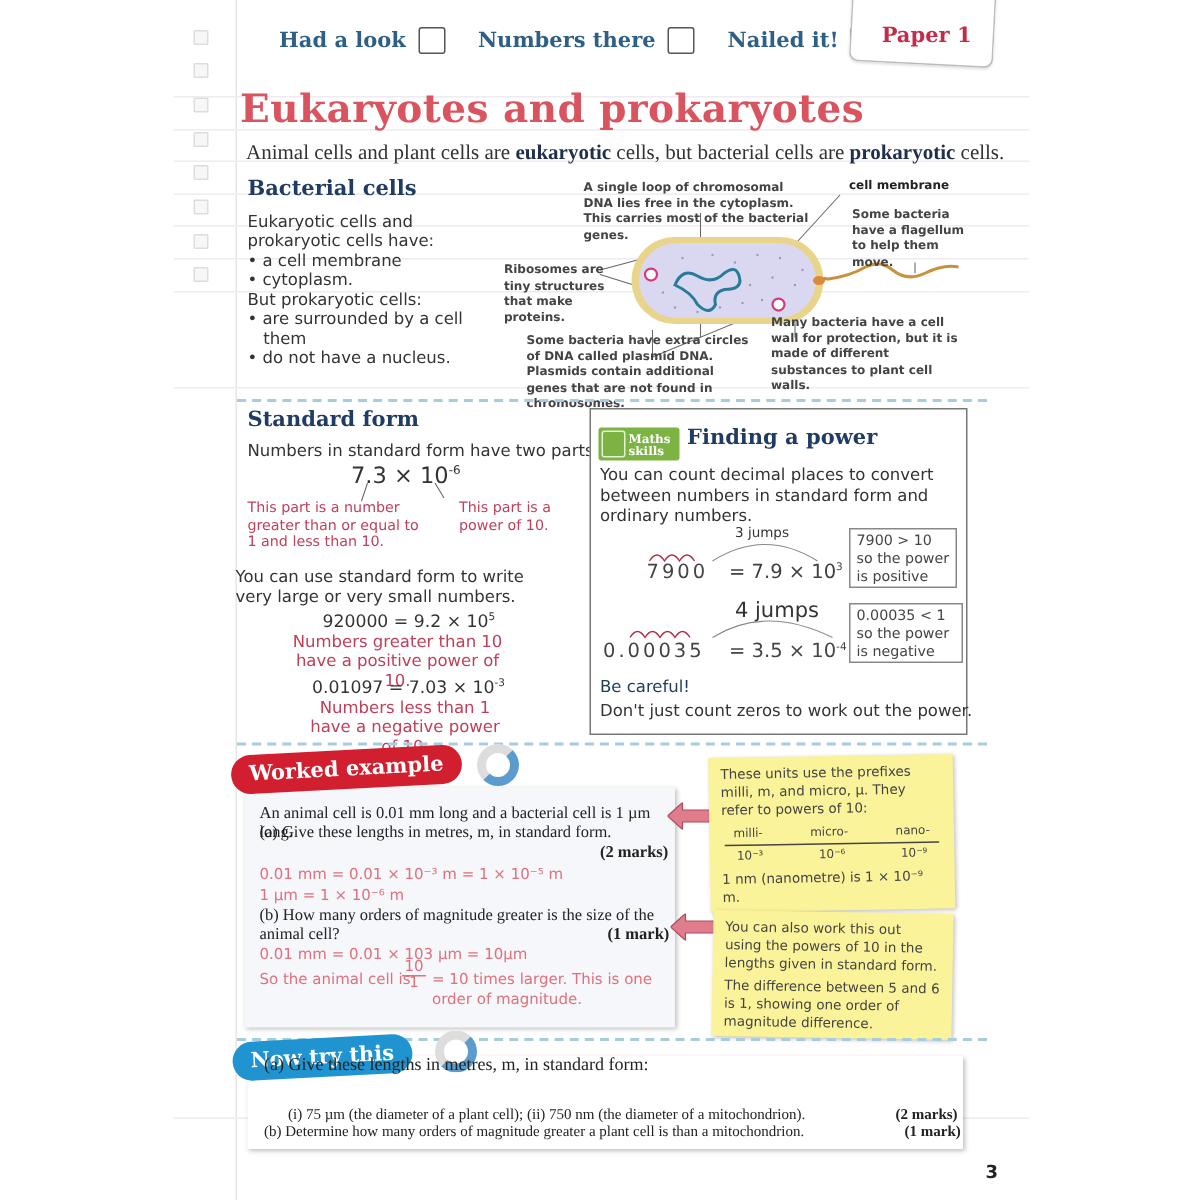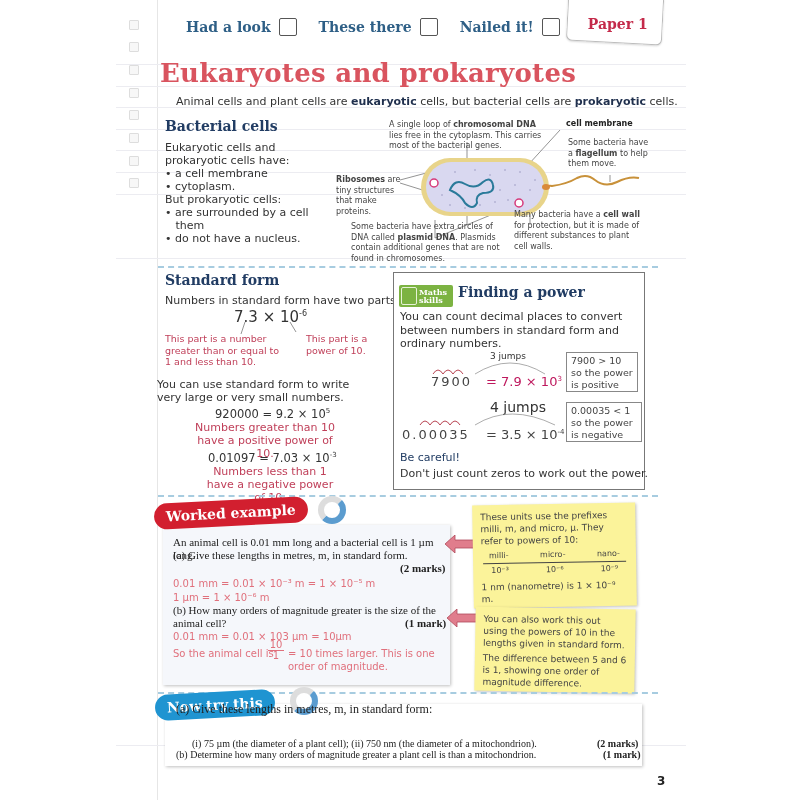--- a/index.html
+++ b/index.html
@@ -15,28 +15,28 @@
   .abs { position: absolute; }
 
   
   .progress { position: absolute; top: 18px; left: 186px; display: flex; align-items: center; gap: 8px; }
   .progress .lbl { font-family: "DejaVu Serif", serif; font-weight: bold; font-size: 14px; color: #2e5f86; }
   .progress .box { width: 18px; height: 18px; border: 1.5px solid #555; border-radius: 2px; margin-right: 14px; background: #fff; }
   .tab-paper { position: absolute; left: 567px; top: -4px; width: 96px; height: 47px; border: 1px solid #bbb; border-top: none; border-radius: 0 0 6px 6px; transform: rotate(3deg); background: #fff; box-shadow: 0 1px 2px rgba(0,0,0,0.15); }
   .tab-paper span { position: absolute; left: 20px; top: 20px; font-family: "DejaVu Serif", serif; font-weight: bold; font-size: 14px; color: #c42a4a; transform: rotate(-3deg); }
 
   .title { position: absolute; left: 160px; width: 490px; top: 58px; font-family: "DejaVu Serif", serif; font-weight: bold; font-size: 26px; color: #d9545f; letter-spacing: 0.3px; }
-  .intro { position: absolute; left: 176px; top: 95px; font-size: 11px; color: #333; }
+  .intro { position: absolute; left: 164px; top: 95px; font-size: 14px; color: #333; font-family: Liberation Serif, serif; }
   .intro b { color: #1f2f4d; }
 
   h2.sec { position: absolute; font-family: "DejaVu Serif", serif; font-weight: bold; font-size: 14px; color: #213c63; }
 
   .hand { font-family: "DejaVu Sans", sans-serif; font-size: 11px; line-height: 14px; color: #333; }
   .hand.red { color: #c0405a; }
-  .hand.small { font-size: 8px; line-height: 10.5px; color: #444; }
+  .hand.small { font-size: 8px; line-height: 10.5px; color: #444; font-weight: bold; }
 
   .dashed { position: absolute; left: 158px; width: 500px; height: 0; border-top: 2px dashed #a7cce0; }
 
   .fp-box { position: absolute; left: 393px; top: 272px; width: 252px; height: 218px; border: 1.5px solid #777; background: #fff; }
   .maths-icon { position: absolute; left: 399px; top: 285px; width: 54px; height: 22px; background: #7cb342; border-radius: 2px; display: flex; align-items: center; padding-left: 2px; gap: 2px; }
   .maths-icon .calc { width: 16px; height: 18px; border: 1.5px solid #e6f2d6; border-radius: 2px; }
   .maths-icon .txt { font-family: "DejaVu Serif", serif; font-weight: bold; color: #fff; font-size: 8px; line-height: 8px; }
   .note-box { position: absolute; border: 1px solid #888; background: #fff; font-size: 9.5px; line-height: 12px; padding: 2px 4px; color: #444; }
 
   .badge { position: absolute; font-family: "DejaVu Serif", serif; font-weight: bold; font-size: 14px; color: #fff; padding: 5px 12px; border-radius: 14px; transform: rotate(-3deg); }
@@ -74,21 +74,21 @@
 <div class="hole" style="top:65px"></div>
 <div class="hole" style="top:88px"></div>
 <div class="hole" style="top:110px"></div>
 <div class="hole" style="top:133px"></div>
 <div class="hole" style="top:156px"></div>
 <div class="hole" style="top:178px"></div>
 
 <div class="progress">
   <span class="lbl">Had a look</span>
   <span class="box"></span>
-  <span class="lbl">These there</span>
+  <span class="lbl">Numbers there</span>
   <span class="box"></span>
   <span class="lbl">Nailed it!</span>
   <span class="box"></span>
 </div>
 <div class="tab-paper">
     <span>Paper 1</span>
   </div>
 
 <h1 class="title">Eukaryotes and prokaryotes</h1>
 <p class="intro">
@@ -193,21 +193,21 @@
 </div>
 <h2 class="sec" style="left:458px;top:284px">Finding a power</h2>
 <div class="abs hand" style="left:400px;top:310px;width:230px;line-height:13.5px">You can count decimal places to convert between numbers in standard form and ordinary numbers.</div>
 
 <div class="abs hand" style="left:490px;top:349px;font-size:9px">3 jumps</div>
 <svg class="abs" style="left:430px;top:356px" width="140" height="22">
   <path d="M45 18 Q80 -4 115 18" stroke="#888" fill="none" stroke-width="0.7"></path>
   <path d="M3 18 q5 -8 10 0 q5 -8 10 0 q5 -8 10 0" stroke="#b03040" fill="none" stroke-width="0.9"></path>
 </svg>
 <div class="abs" style="left:431px;top:374px;font-size:13px;color:#444;letter-spacing:2px">7900</div>
-<div class="abs" style="left:486px;top:374px;font-size:13px;color:#be185d"><span>= 7.9 × 10</span><sup style="font-size:7px">3</sup></div>
+<div class="abs" style="left:486px;top:374px;font-size:13px;color:#404040"><span>= 7.9 × 10</span><sup style="font-size:7px">3</sup></div>
 <div class="note-box" style="left:566px;top:352px;width:72px;height:40px">
   <div>7900 &gt; 10</div>
   <div>so the power</div>
   <div>is positive</div>
 </div>
 
 <div class="abs hand" style="left:490px;top:400px;font-size:14px">4 jumps</div>
 <svg class="abs" style="left:405px;top:407px" width="170" height="22">
   <path d="M70 18 Q105 -4 150 18" stroke="#888" fill="none" stroke-width="0.7"></path>
   <path d="M15 18 q5 -8 10 0 q5 -8 10 0 q5 -8 10 0 q5 -8 10 0" stroke="#b03040" fill="none" stroke-width="0.9"></path>

